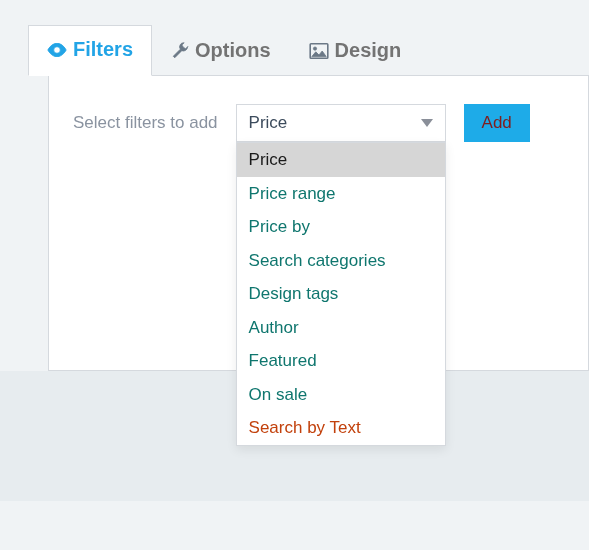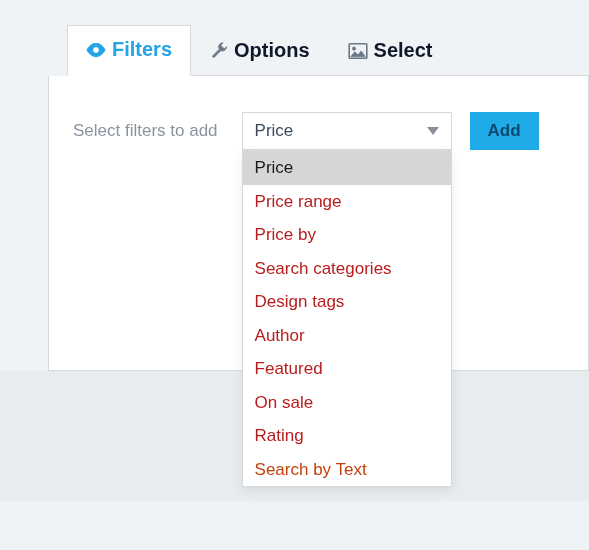--- a/index.html
+++ b/index.html
@@ -9,31 +9,31 @@
     background: #f0f3f5;
     font-size: 16px;
     color: #3c4b5c;
   }
   .page {
     padding: 24px 0 0 0;
   }
   .tabs {
     display: flex;
     align-items: flex-end;
-    margin-left: 67px;
+    margin-left: 28px;
     border-bottom: 1px solid #d5d9de;
   }
   .tab {
     display: flex;
     align-items: center;
     gap: 6px;
     padding: 12px 18px 14px 18px;
     font-size: 20px;
     font-weight: 700;
-    color: #0f172a;
+    color: #737373;
     cursor: pointer;
     border: 1px solid transparent;
     border-bottom: none;
     position: relative;
     top: 1px;
   }
   .tab.active {
     background: #fff;
     border: 1px solid #d5d9de;
     border-bottom: 1px solid #fff;
@@ -43,35 +43,34 @@
   .tab.active .icon svg { fill: #22a4e6; stroke: #22a4e6; }
   .tab .icon svg { fill: #6b7886; stroke: #6b7886; }
 
   .panel {
     background: #fff;
     margin-left: 48px;
     border-left: 1px solid #d5d9de;
     border-right: 1px solid #d5d9de;
     border-bottom: 1px solid #d5d9de;
     min-height: 295px;
-    padding: 36px 24px;
+    padding: 28px 24px;
     width: calc(589px - 48px);
   }
   .row {
     display: flex;
     align-items: center;
     gap: 18px;
   }
   .label {
     font-size: 17px;
     color: #8a93a0;
   }
   .select-wrap {
     position: relative;
-    margin-left: 6px;
   }
   .select {
     width: 210px;
     height: 38px;
     border: 1px solid #d5d9de;
     background: #fff;
     display: flex;
     align-items: center;
     justify-content: space-between;
     padding: 0 12px;
@@ -91,39 +90,39 @@
     left: 0;
     width: 210px;
     background: #fff;
     border: 1px solid #d5d9de;
     box-shadow: 0 4px 10px rgba(0,0,0,0.08);
     z-index: 10;
   }
   .option {
     padding: 4px 12px;
     font-size: 17px;
-    color: #b91c1c;
+    color: #0f766e;
     cursor: pointer;
     line-height: 1.5;
   }
   .option.highlight {
     background: #d6d6d6;
     color: #1a1a1a;
   }
   .option.special {
     color: #c2410c;
   }
   .add-btn {
     background: #1eabe8;
-    color: #0c4a6e;
+    color: #7f1d1d;
     border: none;
     height: 38px;
     padding: 0 18px;
     font-size: 17px;
-    font-weight: 700;
+    font-weight: 400;
     cursor: pointer;
   }
   .footer-strip {
     background: #e7ecef;
     height: 130px;
     margin-left: 0;
     width: 589px;
   }
 </style>
 </head>
@@ -149,42 +148,41 @@
       <span>Options</span>
     </div>
     <div class="tab">
       <span class="icon">
         <svg width="20" height="16" viewBox="0 0 24 20">
             <rect x="1" y="1" width="22" height="18" rx="1" fill="none" stroke-width="2"></rect>
             <circle cx="7" cy="7" r="2"></circle>
             <path d="M3 17l5-6 4 4 4-5 5 7z"></path>
           </svg>
       </span>
-      <span>Select</span>
+      <span>Design</span>
     </div>
   </div>
 
   <div class="panel">
     <div class="row">
       <span class="label">Select filters to add</span>
       <div class="select-wrap">
         <div class="select">
           <span>Price</span>
           <span class="caret"></span>
         </div>
         <div class="dropdown">
           <div class="option highlight">Price</div>
           <div class="option">Price range</div>
           <div class="option">Price by</div>
           <div class="option">Search categories</div>
           <div class="option">Design tags</div>
           <div class="option">Author</div>
           <div class="option">Featured</div>
           <div class="option">On sale</div>
-          <div class="option">Rating</div>
           <div class="option special">Search by Text</div>
         </div>
       </div>
       <button class="add-btn">Add</button>
     </div>
   </div>
 
   <div class="footer-strip"></div>
 </div>
 

